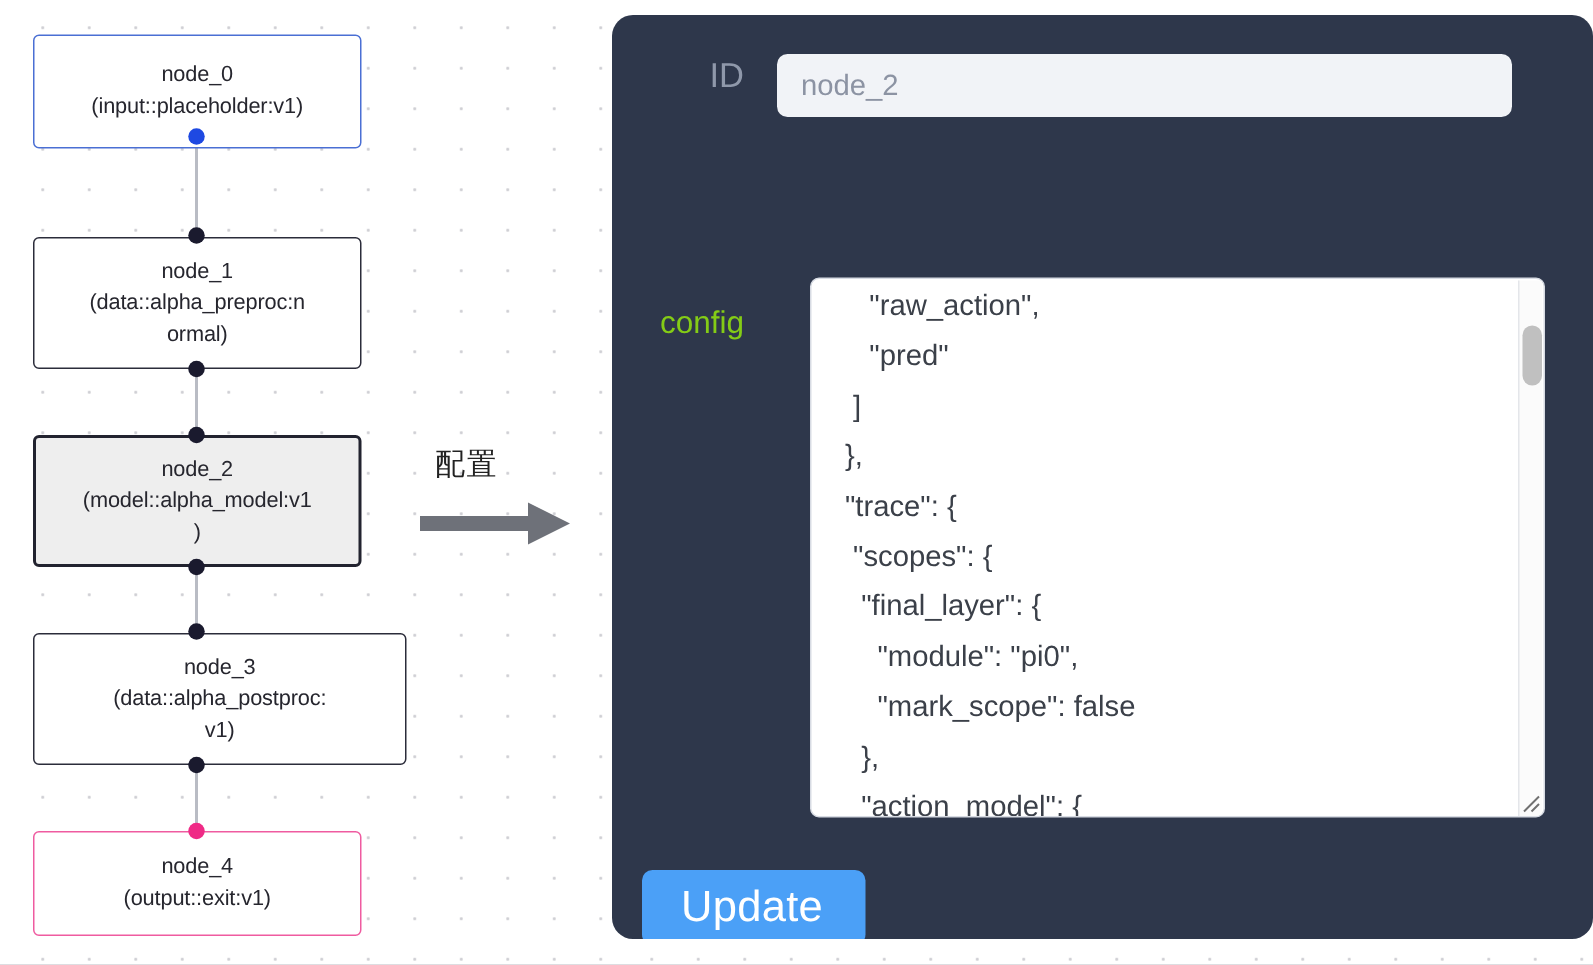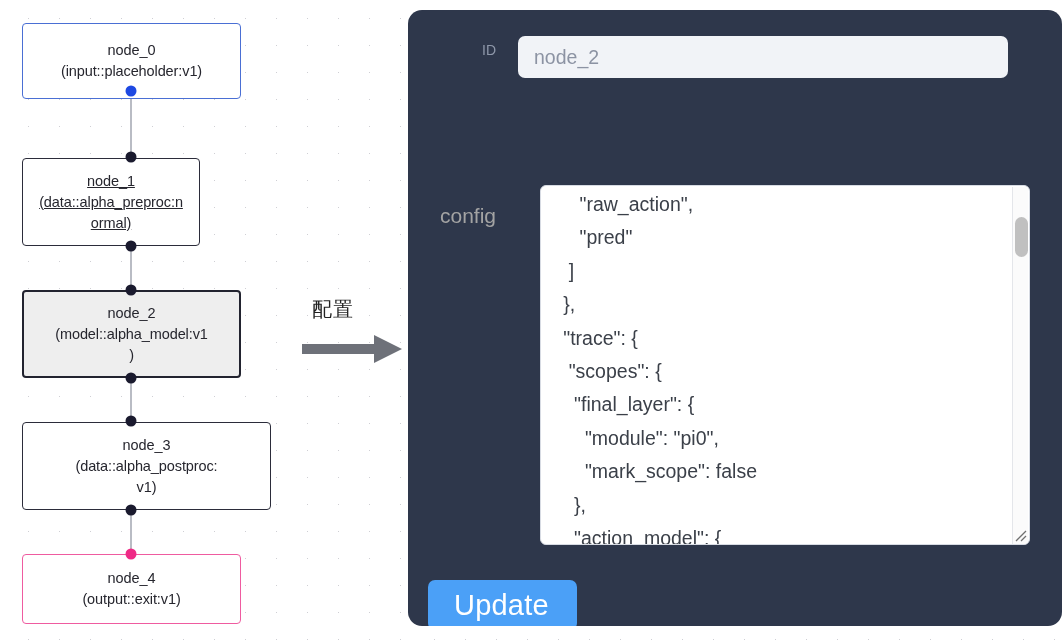--- a/index.html
+++ b/index.html
@@ -74,21 +74,21 @@
     letter-spacing: -0.1px;
   }
   .node .node-text { display: block; width: 100%; white-space: pre-line; word-break: break-all; }
   .node.input-node { border: 1.6px solid #4a6fd4; }
   .node.selected-node { border: 2.4px solid #22232f; background: #eeeeee; }
   .node.output-node { border: 1.8px solid #ef5ba0; }
 
   
   #arrow-group {
     position: absolute;
-    left: 302px;
+    left: 280px;
     top: 296px;
     width: 106px;
     height: 70px;
     text-align: right;
   }
   #arrow-label {
     position: absolute;
     left: 10px; top: 0;
     font-size: 20px;
     color: #222;
@@ -118,21 +118,21 @@
     display: flex;
     align-items: flex-start;
   }
   .field-label {
     width: 110px;
     min-width: 110px;
     text-align: right;
     padding-right: 22px;
     box-sizing: border-box;
     color: #8f98aa;
-    font-size: 14px;
+    font-size: 23px;
     line-height: 28px;
     font-family: "Liberation Sans", sans-serif;
   }
   .text-input {
     box-sizing: border-box;
     background: #f1f3f7;
     border: none;
     border-radius: 7px;
     height: 42px;
     width: 490px;
@@ -144,21 +144,21 @@
   }
 
   #config-label-wrap {
     position: absolute;
     left: 0;
     top: 192px;
     width: 110px;
     text-align: right;
     padding-right: 22px;
     box-sizing: border-box;
-    color: #a3a3a3;
+    color: #84cc16;
     font-size: 21px;
     line-height: 28px;
   }
 
   #config-textarea {
     position: absolute;
     left: 132px;
     top: 175px;
     width: 490px;
     height: 360px;
@@ -245,21 +245,21 @@
     <div class="edge-line" style="left:130px; top:245px; height:48px;"></div>
     <div class="edge-line" style="left:130px; top:375px; height:48px;"></div>
     <div class="edge-line" style="left:130px; top:508px; height:48px;"></div>
 
     <div class="node input-node" style="left:22px; top:23px; width:219px; height:76px;">
       <span class="node-text">node_0
 (input::placeholder:v1)</span>
     </div>
     <div class="handle blue" style="left:131px; top:91px;"></div>
 
-    <div class="node" style="left:22px; top:158px; width:178px; height:88px;text-decoration:underline;">
+    <div class="node" style="left:22px; top:158px; width:219px; height:88px;">
       <span class="node-text">node_1
 (data::alpha_preproc:n
 ormal)</span>
     </div>
     <div class="handle" style="left:131px; top:157px;"></div>
     <div class="handle" style="left:131px; top:246px;"></div>
 
     <div class="node selected-node" style="left:22px; top:290px; width:219px; height:88px;">
       <span class="node-text">node_2
 (model::alpha_model:v1

